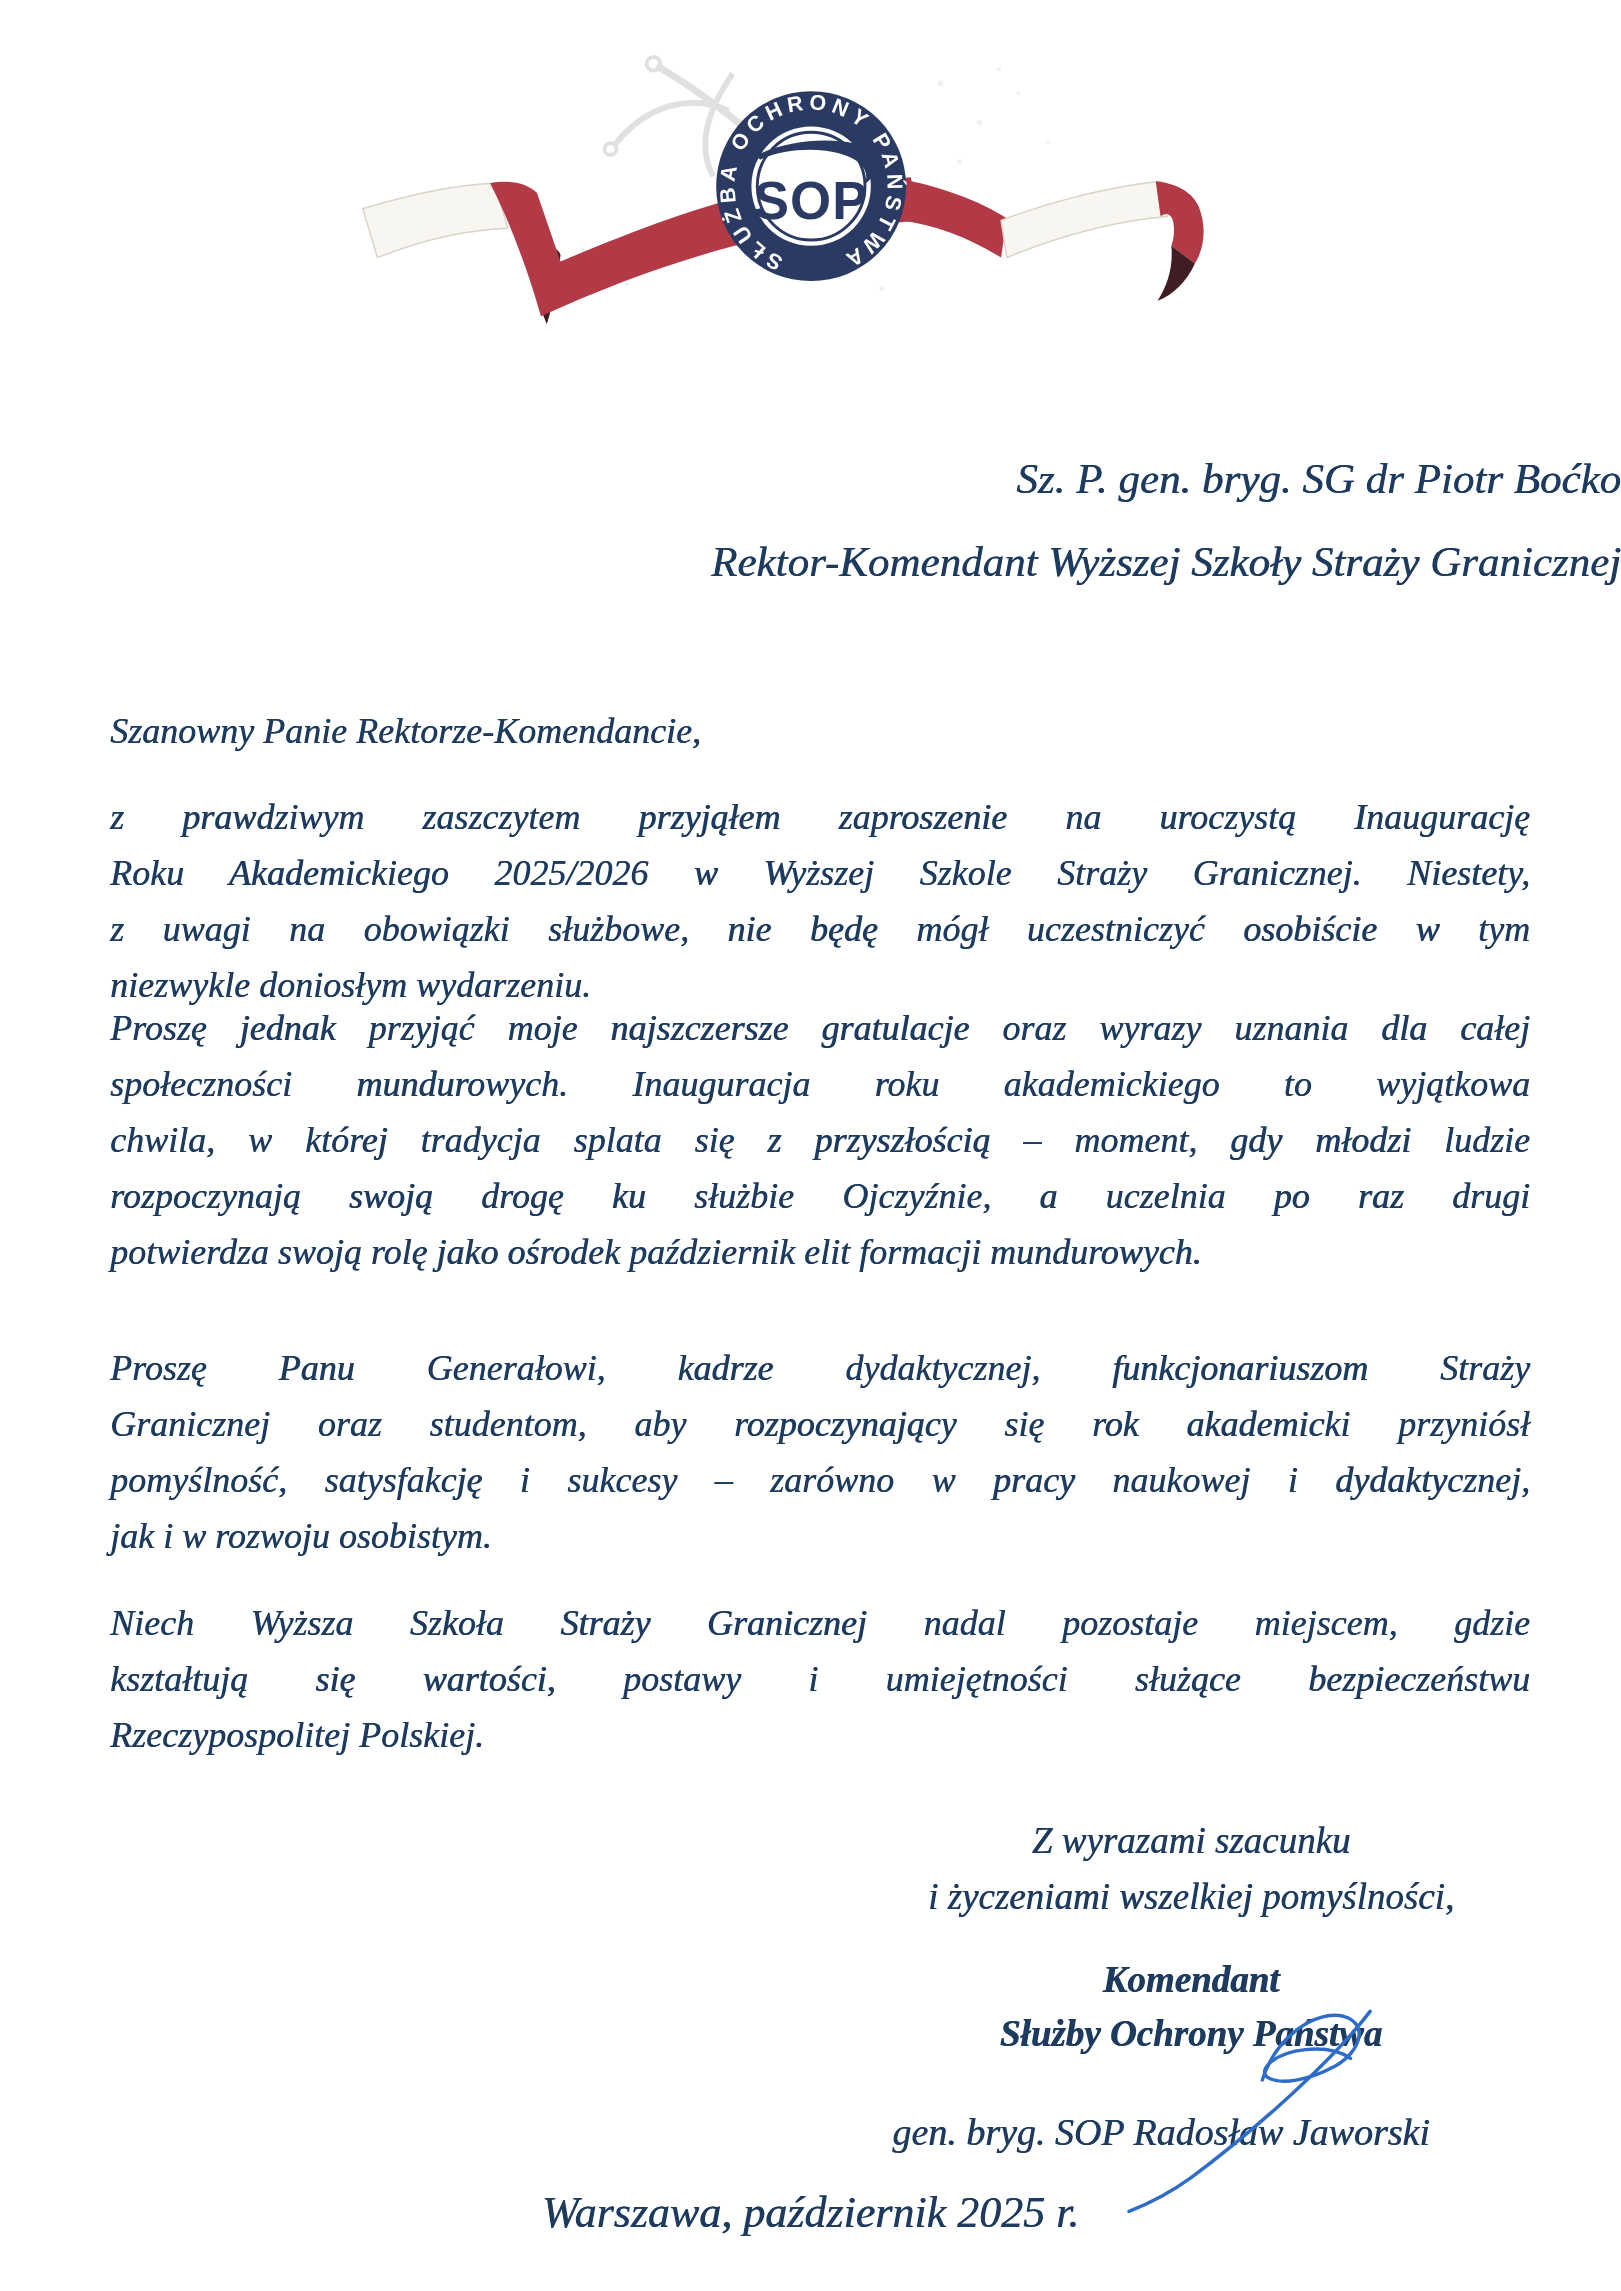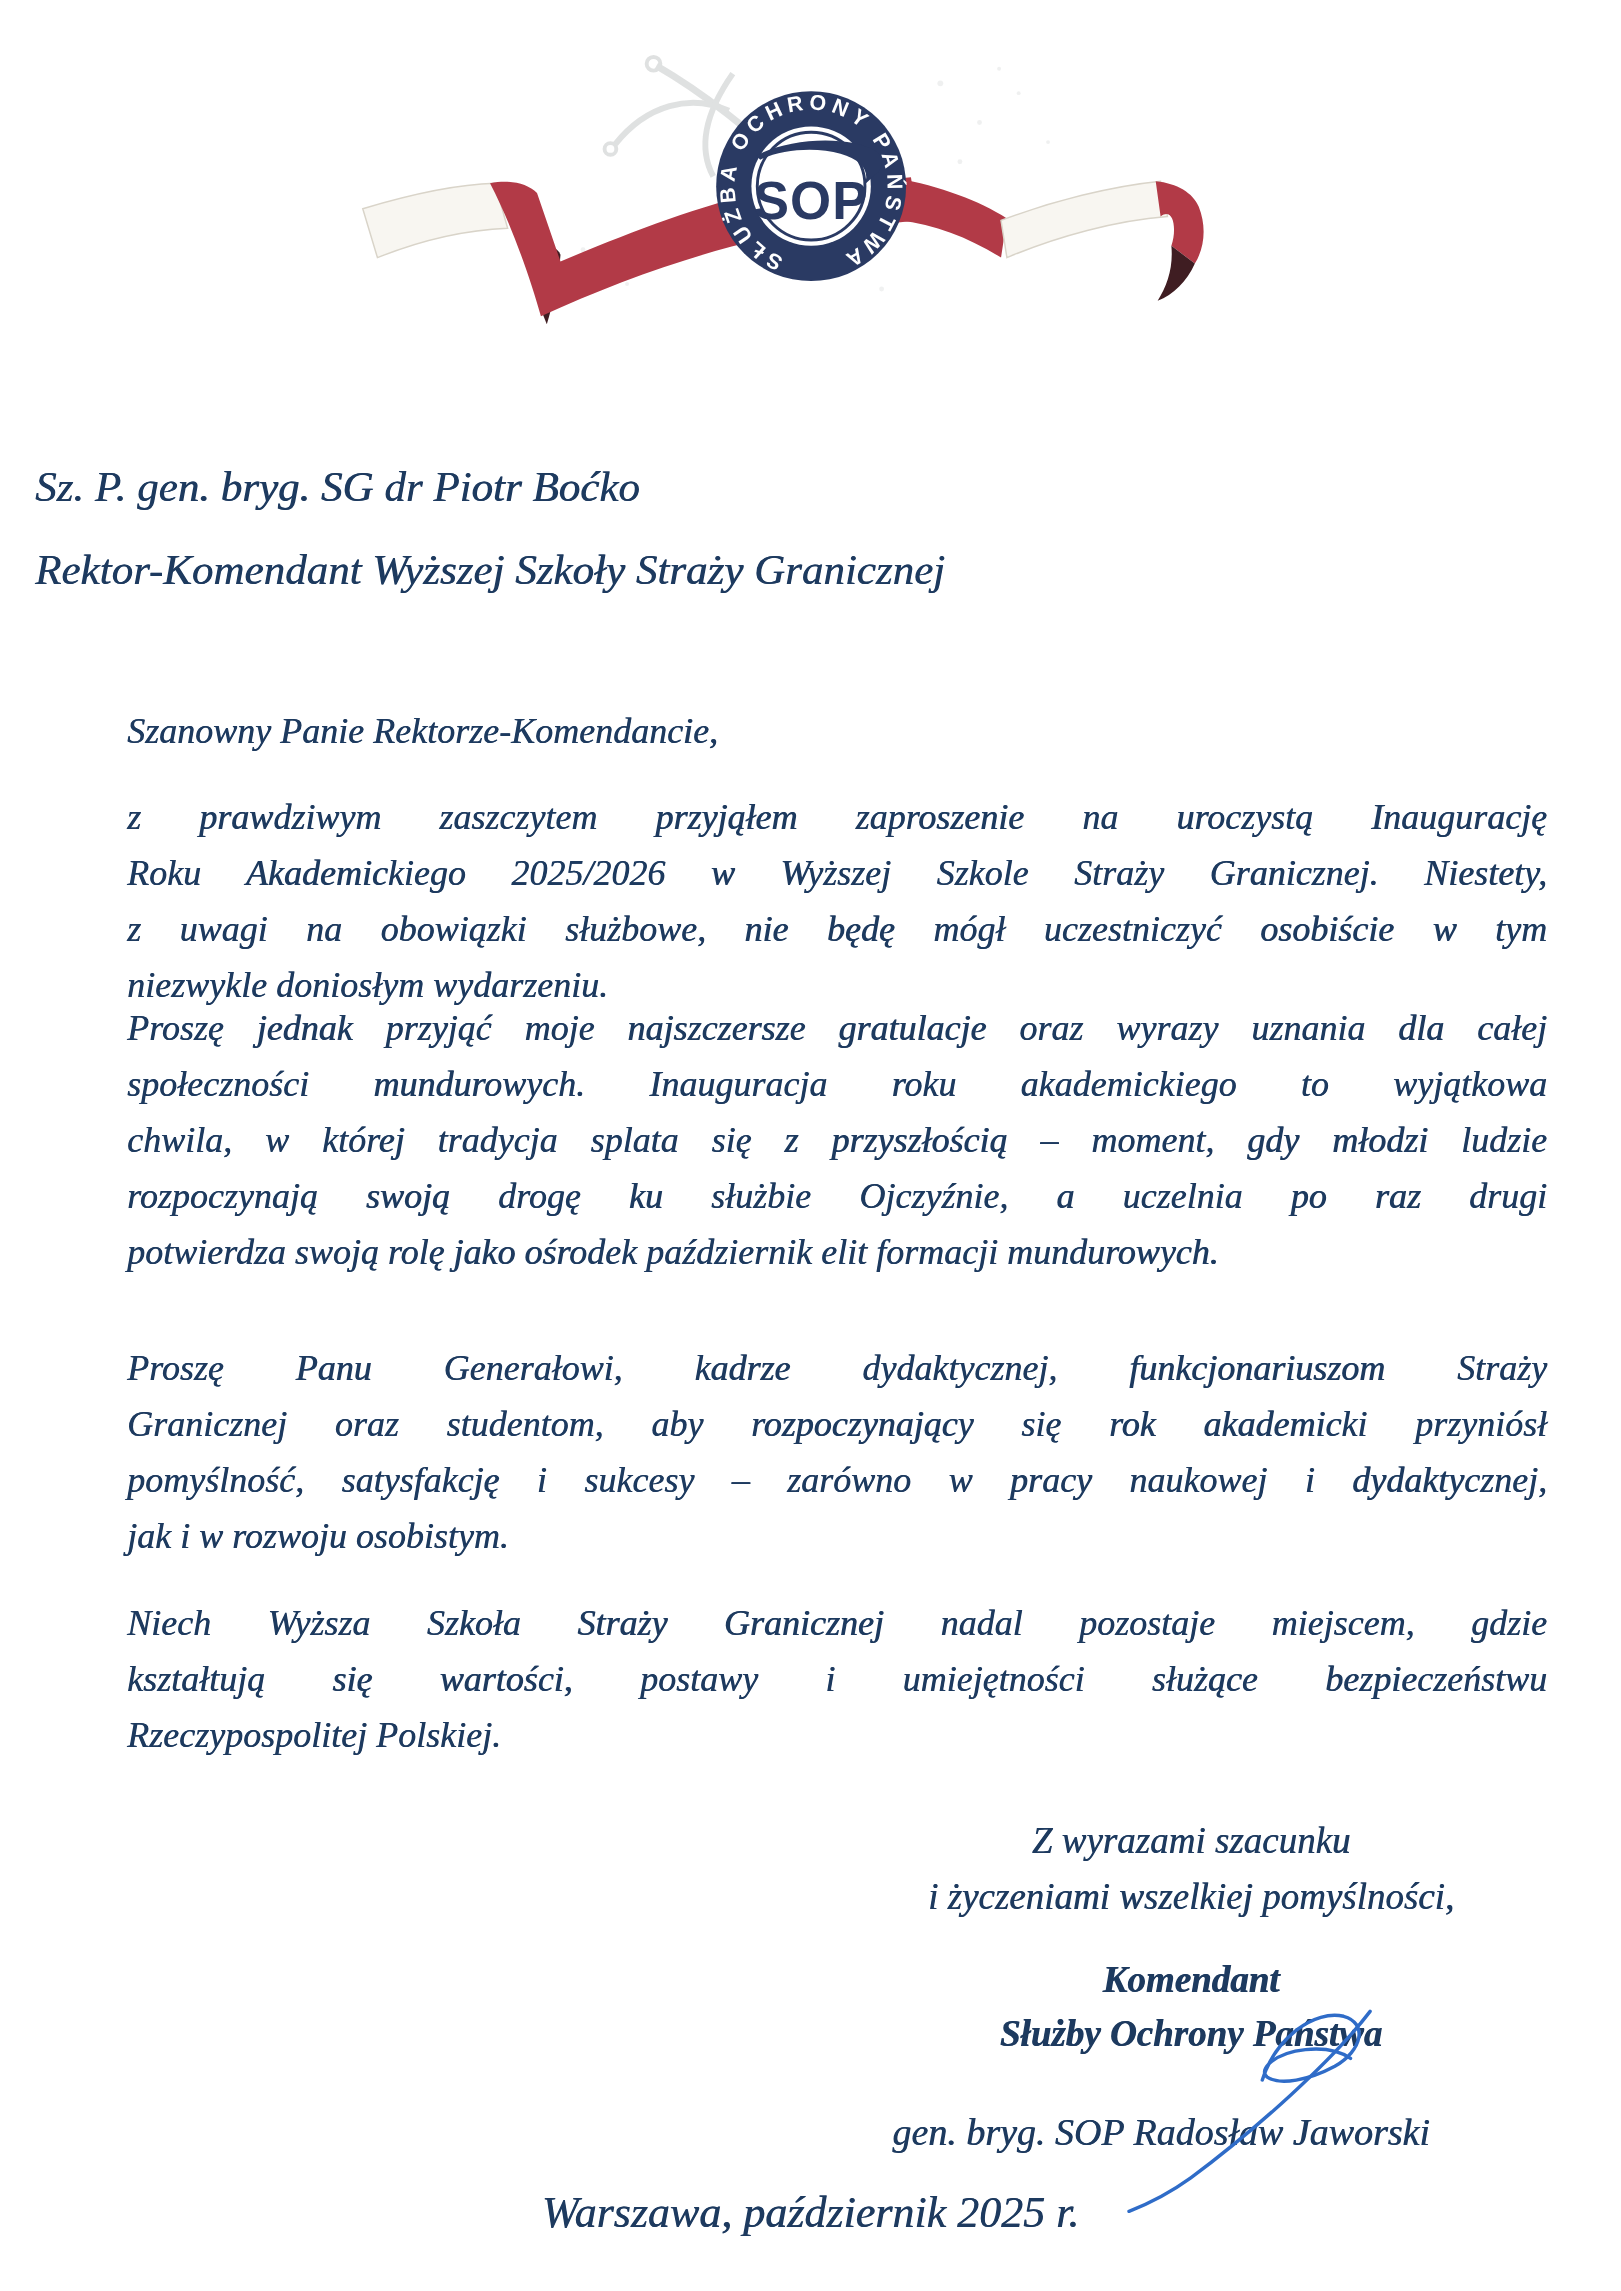--- a/index.html
+++ b/index.html
@@ -6,25 +6,25 @@
   body{
     width:1621px;height:2292px;position:relative;background:#ffffff;
     font-family:"Liberation Serif","DejaVu Serif",serif;
     color:#1d3a5f;overflow:hidden;
   }
   .ink{color:#1d3a5f;text-shadow:0.6px 0 0.4px #1d3a5f;}
   .abs{position:absolute;}
   
   #logo{left:333px;top:54px;width:921px;height:279px;}
   
-  #addressee{left:35px;top:451px;width:1586px;text-align:left;
-    font-style:italic;font-size:43px;line-height:56px;margin-top:8px;}
+  #addressee{left:35px;top:451px;width:1586px;text-align:right;
+    font-style:italic;font-size:43px;line-height:56px;}
   #addressee .l2{margin-top:26.5px;}
   
-  .bodyblock{left:110px;width:1420px;font-style:italic;font-size:36px;line-height:56px;margin-left:17px;}
+  .bodyblock{left:110px;width:1420px;font-style:italic;font-size:36px;line-height:56px;}
   #salutation{top:703px;}
   #para1{top:789px;}
   #para2{top:1000px;}
   #para3{top:1340px;}
   #para4{top:1595px;font-family:Liberation Serif, serif;}
   .line{text-align:justify;text-align-last:justify;text-justify:inter-word;}
   .line.final{text-align-last:left;}
   
   #closing-respect{left:848px;top:1813px;width:686px;text-align:center;
     font-style:italic;font-size:37px;line-height:56px;}

